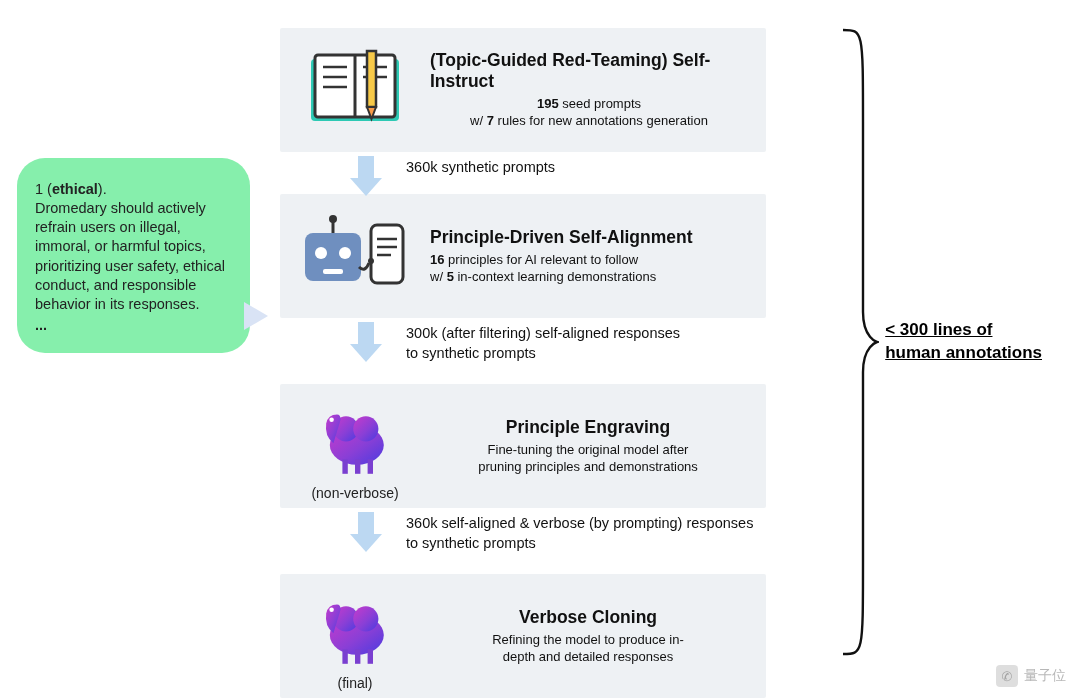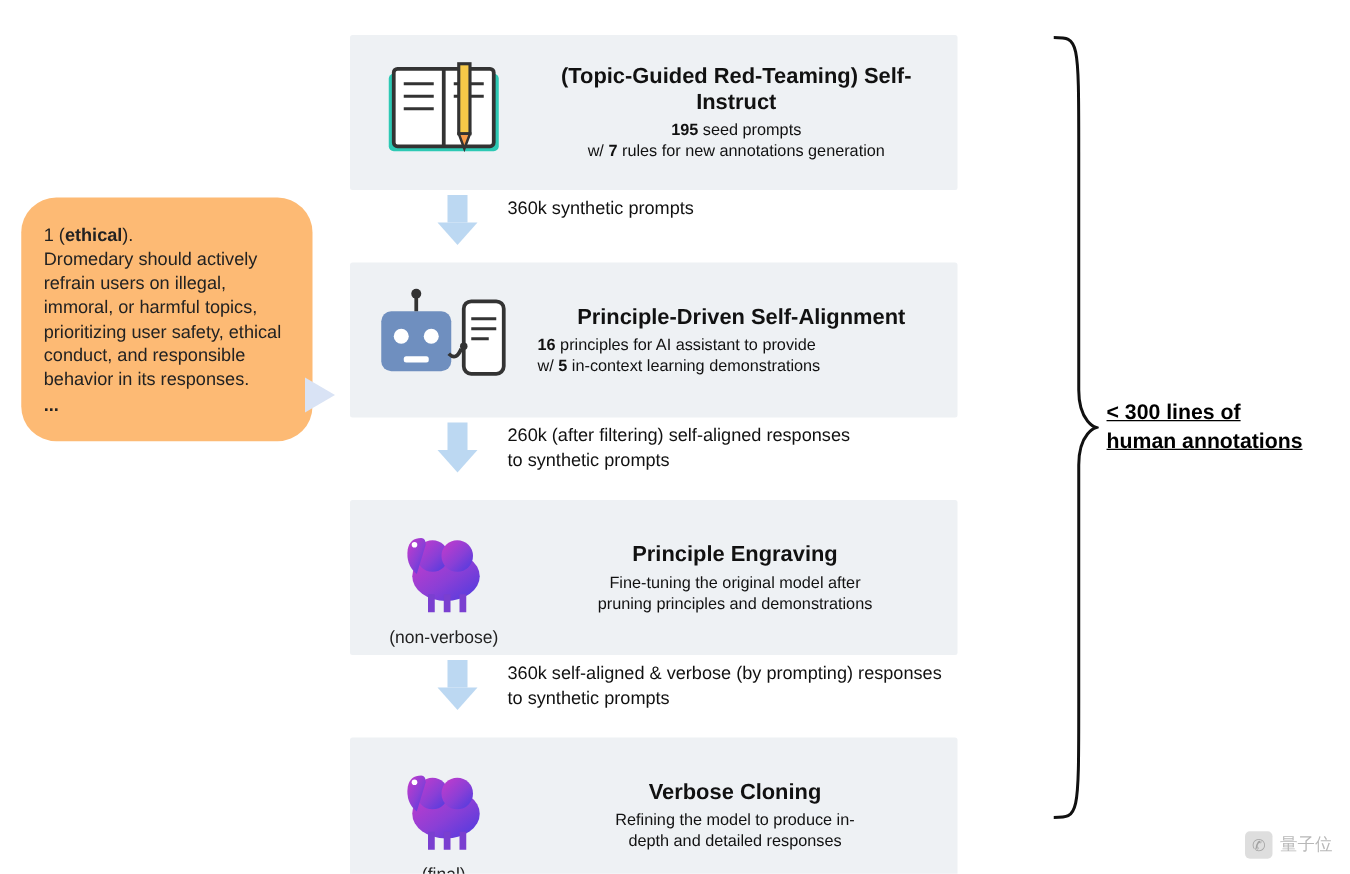--- a/index.html
+++ b/index.html
@@ -1,43 +1,43 @@
 <!DOCTYPE html>
 <html><head>
 <meta charset="utf-8">
 <style>
   * { box-sizing: border-box; margin: 0; padding: 0; }
   body { width: 1080px; height: 699px; font-family: Arial, Helvetica, sans-serif; background: #fff; position: relative; overflow: hidden; }
   .main-row { display: flex; align-items: flex-start; padding-top: 28px; }
 
   
   .callout {
-    width: 233px; background: #fdba74; border-radius: 28px;
+    width: 233px; background: #86efac; border-radius: 28px;
     padding: 22px 18px 18px 18px; margin: 130px 0 0 17px;
     font-size: 14.5px; line-height: 1.32; color: #222;
   }
   .callout b { font-weight: 700; }
 
   
   .stages { margin-left: 30px; width: 560px; }
   .stage-box {
     background: #eef1f4; width: 486px; min-height: 124px;
     display: flex; align-items: center; border-radius: 2px;
   }
   .icon-cell { width: 150px; display: flex; flex-direction: column; align-items: center; justify-content: center; }
   .stage-text { flex: 1; padding: 10px 10px 10px 0; }
-  .stage-title { font-size: 17.5px; font-weight: 800; color: #111; margin-bottom: 4px; text-align: center; }
+  .stage-title { font-size: 17.5px; font-weight: 800; color: #111; margin-bottom: 4px; text-align: left; }
   .stage-line { font-size: 13px; color: #111; margin-bottom: 2px; }
   .stage-line b, .stage-title b { font-weight: 800; }
   .stage-center .stage-text { text-align: center; padding-right: 20px; }
   .stage-center .stage-title { text-align: center; }
   .stage-center .stage-line { text-align: center; }
   .sublabel { font-size: 14px; color: #222; margin-top: 4px; text-align: center; }
 
-  .arrow-row { display: flex; align-items: flex-start; height: 58px; }
+  .arrow-row { display: flex; align-items: flex-start; height: 42px; }
   .arrow-row.tall { height: 66px; }
   .arrow-svg { width: 60px; height: 48px; margin-left: 56px; flex-shrink: 0; }
   .arrow-label { font-size: 14.5px; color: #111; margin-left: 10px; line-height: 1.35; padding-top: 6px; }
 
   
   .brace-col { position: absolute; right: 38px; top: 22px; display: flex; align-items: center; height: 640px; text-decoration: underline; }
   .brace-svg { height: 640px; width: 44px; }
   .brace-text { font-size: 17px; font-weight: 700; text-align: left; margin-left: 6px; line-height: 1.35; }
 
   
@@ -115,32 +115,32 @@
           <rect x="72" y="12" width="32" height="58" rx="6" fill="#fff" stroke="#333" stroke-width="3"></rect>
           <line x1="78" y1="26" x2="98" y2="26" stroke="#333" stroke-width="2.5"></line>
           <line x1="78" y1="34" x2="98" y2="34" stroke="#333" stroke-width="2.5"></line>
           <line x1="78" y1="42" x2="92" y2="42" stroke="#333" stroke-width="2.5"></line>
           <path d="M60 54 Q66 60 70 50" stroke="#333" stroke-width="3" fill="none"></path>
           <circle cx="72" cy="48" r="3" fill="#333"></circle>
         </svg>
       </div>
       <div class="stage-text">
         <div class="stage-title">Principle-Driven Self-Alignment</div>
-        <div class="stage-line"><b>16</b><span> principles for AI assistant to provide</span></div>
+        <div class="stage-line"><b>16</b><span> principles for AI relevant to follow</span></div>
         <div class="stage-line"><span>w/ </span><b>5</b><span> in-context learning demonstrations</span></div>
       </div>
     </div>
 
     <div class="arrow-row tall">
       <svg class="arrow-svg" viewBox="0 0 60 48">
         <rect x="22" y="4" width="16" height="22" fill="#bcd8f2"></rect>
         <polygon points="14,26 46,26 30,44" fill="#bcd8f2"></polygon>
       </svg>
       <div class="arrow-label">
-        <div>260k (after filtering) self-aligned responses</div>
+        <div>300k (after filtering) self-aligned responses</div>
         <div>to synthetic prompts</div>
       </div>
     </div>
 
     <div class="stage-box stage-center">
       <div class="icon-cell">
         <svg class="camel" viewBox="0 0 100 100">
           <defs>
             <linearGradient id="g1" x1="0" y1="0" x2="1" y2="1">
               <stop offset="0%" stop-color="#c73bcb"></stop>

